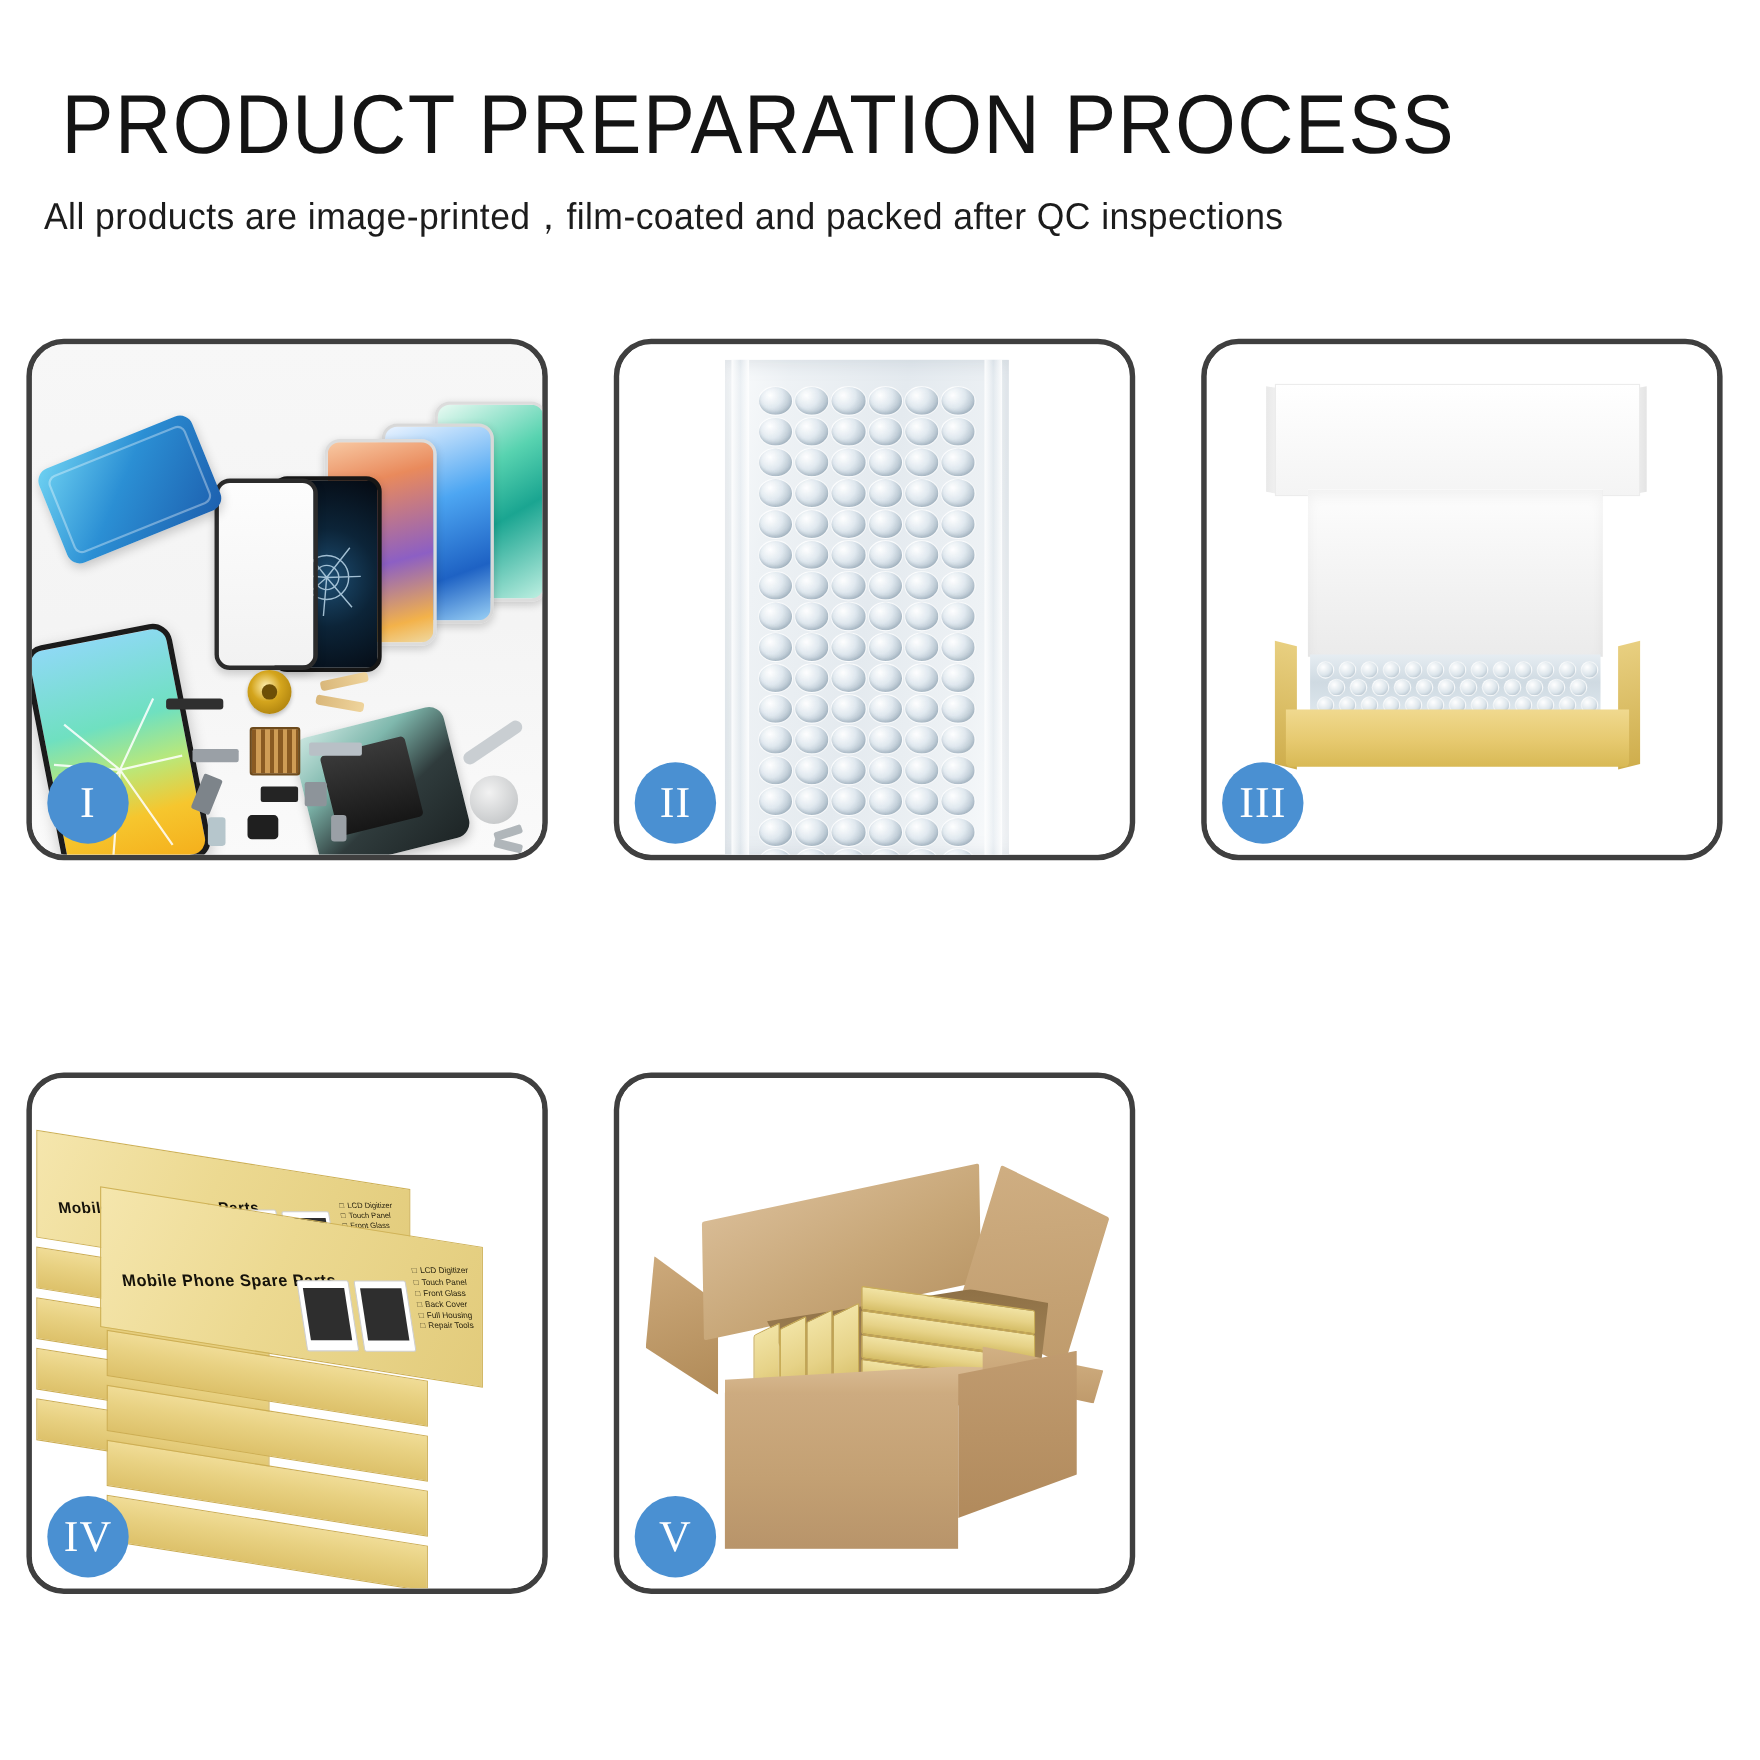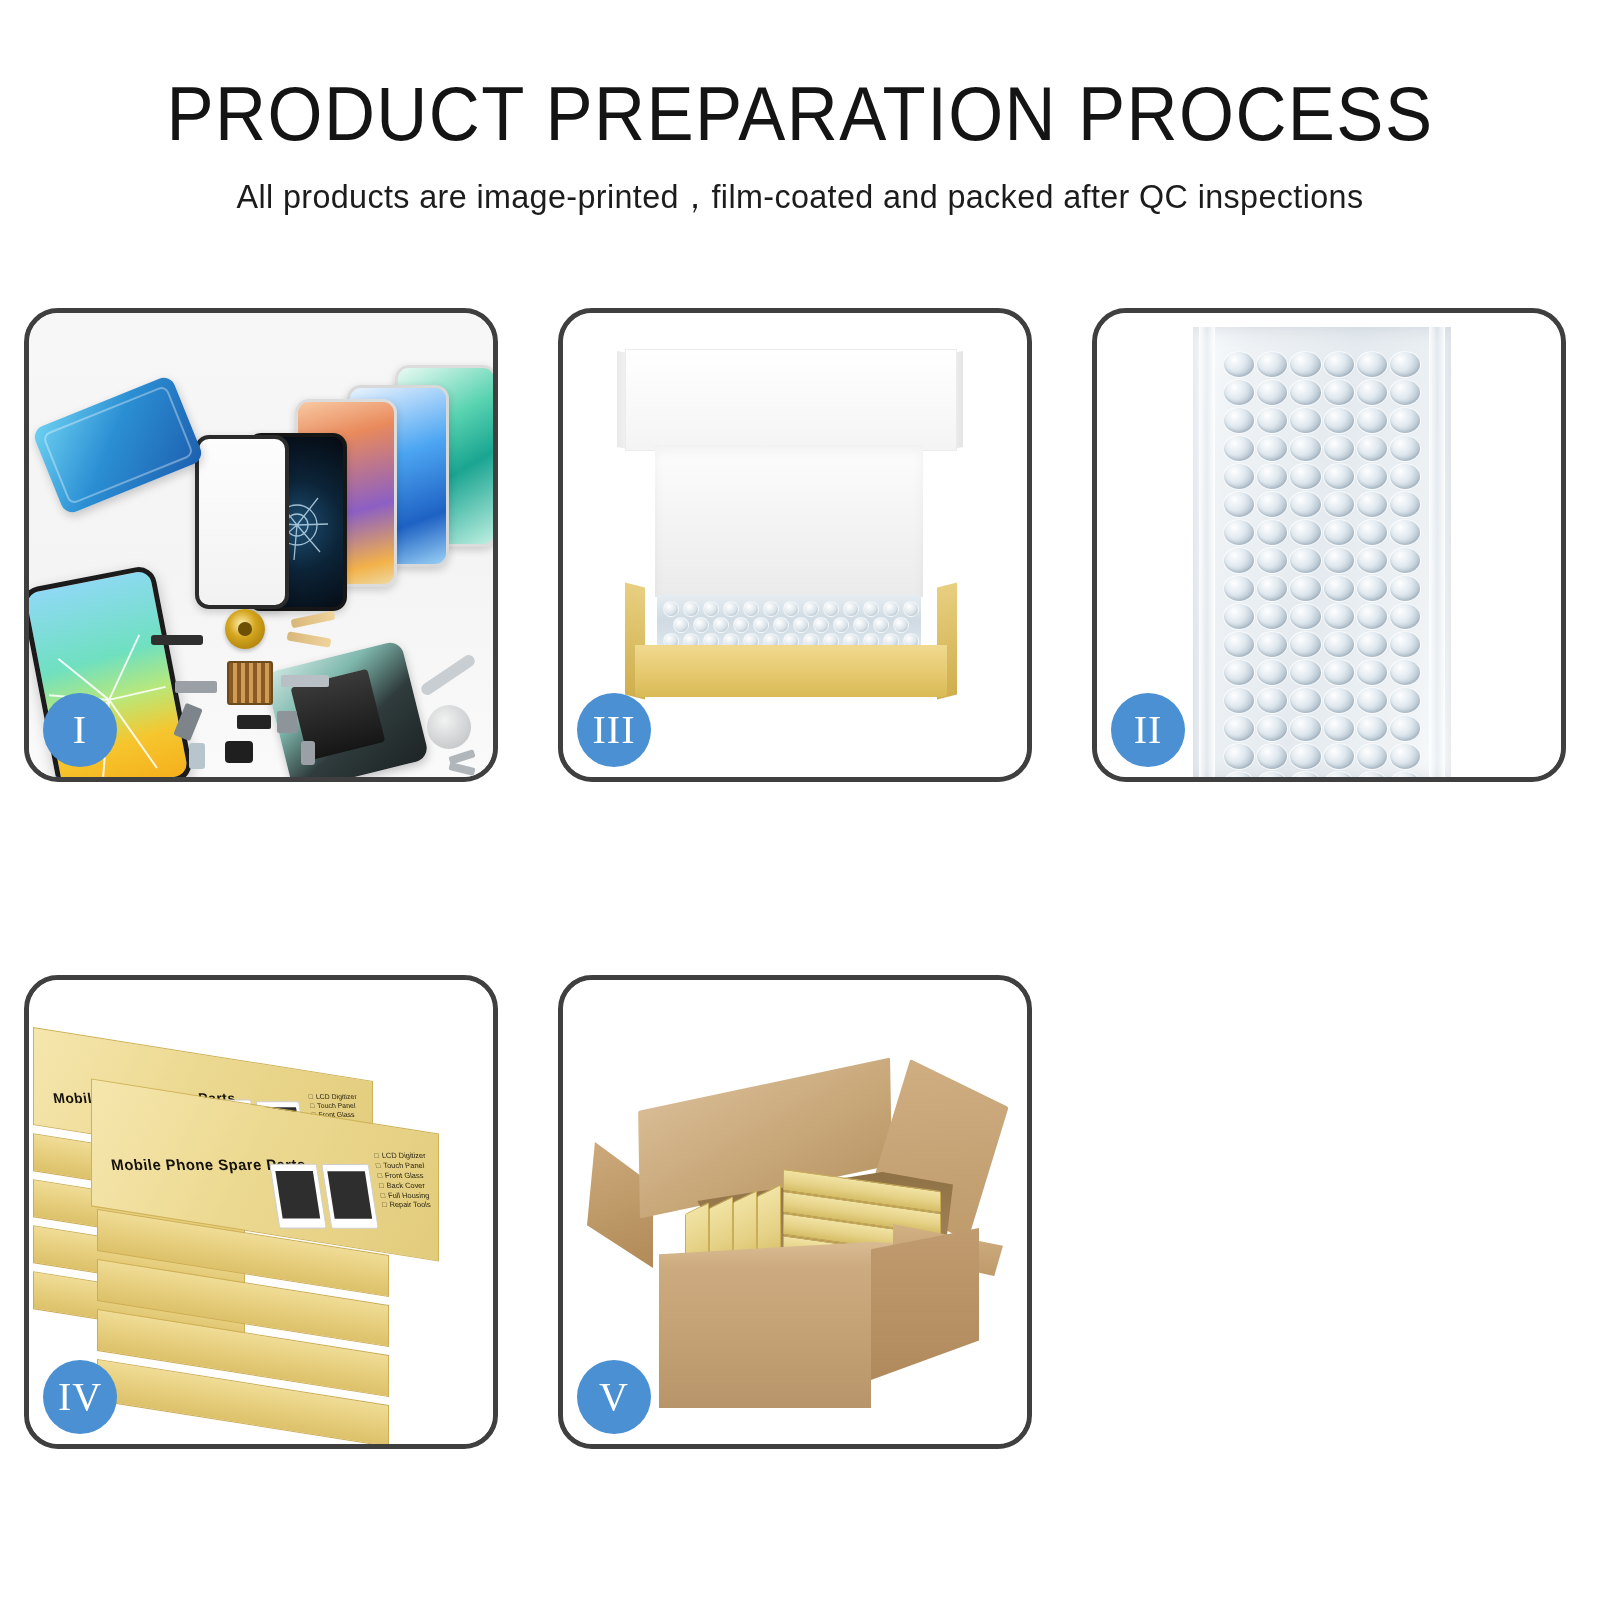--- a/index.html
+++ b/index.html
@@ -11,21 +11,21 @@
     width: 1600px;
     height: 1600px;
     font-family: "Liberation Sans", sans-serif;
     overflow: hidden;
     position: relative;
   }
 
   
   .header {
     width: 100%;
-    text-align: center;
+    text-align: left;
     padding-top: 74px;
     box-sizing: border-box;
   }
   .page-title {
     font-family: "Liberation Sans Narrow", "Liberation Sans", sans-serif;
     font-size: 76px;
     font-weight: 400;
     letter-spacing: 1.5px;
     color: #141414;
     margin: 0;
@@ -456,20 +456,129 @@
       <div class="part" style="left:248px;top:398px;width:20px;height:22px;background:#8d949a"></div>
       <div class="part" style="left:196px;top:428px;width:28px;height:22px;background:#1f1f1f;border-radius:4px"></div>
       <div class="part" style="left:160px;top:430px;width:16px;height:26px;background:#b6c6cc;border-radius:3px"></div>
       <div class="part" style="left:272px;top:428px;width:14px;height:24px;background:#9aa0a6;border-radius:3px"></div>
       <div class="part" style="left:388px;top:356px;width:62px;height:12px;background:#c9ced2;border-radius:6px;transform:rotate(-34deg)"></div>
       <div class="part" style="left:398px;top:392px;width:44px;height:44px;border-radius:50%;background:radial-gradient(circle at 40% 35%,#f2f2f2,#b9bcbe)"></div>
       <div class="part" style="left:420px;top:440px;width:26px;height:8px;background:#b0b6ba;transform:rotate(-18deg)"></div>
       <div class="part" style="left:420px;top:452px;width:26px;height:8px;background:#b0b6ba;transform:rotate(14deg)"></div>
     </div>
     <div class="badge">I</div>
+  </div>
+
+  <div class="panel">
+    <div class="panel-photo">
+      <div class="p2-bg"></div>
+      <div class="pouch">
+        <div class="pouch-seam" style="left:6px"></div>
+        <div class="pouch-seam" style="right:6px"></div>
+        <div class="bub-grid">
+          <span class="bub"></span>
+            <span class="bub"></span>
+            <span class="bub"></span>
+            <span class="bub"></span>
+            <span class="bub"></span>
+            <span class="bub"></span>
+          <span class="bub"></span>
+            <span class="bub"></span>
+            <span class="bub"></span>
+            <span class="bub"></span>
+            <span class="bub"></span>
+            <span class="bub"></span>
+          <span class="bub"></span>
+            <span class="bub"></span>
+            <span class="bub"></span>
+            <span class="bub"></span>
+            <span class="bub"></span>
+            <span class="bub"></span>
+          <span class="bub"></span>
+            <span class="bub"></span>
+            <span class="bub"></span>
+            <span class="bub"></span>
+            <span class="bub"></span>
+            <span class="bub"></span>
+          <span class="bub"></span>
+            <span class="bub"></span>
+            <span class="bub"></span>
+            <span class="bub"></span>
+            <span class="bub"></span>
+            <span class="bub"></span>
+          <span class="bub"></span>
+            <span class="bub"></span>
+            <span class="bub"></span>
+            <span class="bub"></span>
+            <span class="bub"></span>
+            <span class="bub"></span>
+          <span class="bub"></span>
+            <span class="bub"></span>
+            <span class="bub"></span>
+            <span class="bub"></span>
+            <span class="bub"></span>
+            <span class="bub"></span>
+          <span class="bub"></span>
+            <span class="bub"></span>
+            <span class="bub"></span>
+            <span class="bub"></span>
+            <span class="bub"></span>
+            <span class="bub"></span>
+          <span class="bub"></span>
+            <span class="bub"></span>
+            <span class="bub"></span>
+            <span class="bub"></span>
+            <span class="bub"></span>
+            <span class="bub"></span>
+          <span class="bub"></span>
+            <span class="bub"></span>
+            <span class="bub"></span>
+            <span class="bub"></span>
+            <span class="bub"></span>
+            <span class="bub"></span>
+          <span class="bub"></span>
+            <span class="bub"></span>
+            <span class="bub"></span>
+            <span class="bub"></span>
+            <span class="bub"></span>
+            <span class="bub"></span>
+          <span class="bub"></span>
+            <span class="bub"></span>
+            <span class="bub"></span>
+            <span class="bub"></span>
+            <span class="bub"></span>
+            <span class="bub"></span>
+          <span class="bub"></span>
+            <span class="bub"></span>
+            <span class="bub"></span>
+            <span class="bub"></span>
+            <span class="bub"></span>
+            <span class="bub"></span>
+          <span class="bub"></span>
+            <span class="bub"></span>
+            <span class="bub"></span>
+            <span class="bub"></span>
+            <span class="bub"></span>
+            <span class="bub"></span>
+          <span class="bub"></span>
+            <span class="bub"></span>
+            <span class="bub"></span>
+            <span class="bub"></span>
+            <span class="bub"></span>
+            <span class="bub"></span>
+          <span class="bub"></span>
+            <span class="bub"></span>
+            <span class="bub"></span>
+            <span class="bub"></span>
+            <span class="bub"></span>
+            <span class="bub"></span>
+        </div>
+      </div>
+    </div>
+    <div class="badge">II</div>
   </div>
 
   <div class="panel">
     <div class="panel-photo">
       <div class="p3-bg"></div>
       <div class="m3-flapL"></div>
       <div class="m3-flapR"></div>
       <div class="m3-lidback"></div>
       <div class="m3-inner"></div>
       <div class="m3-wrap">
@@ -514,129 +623,20 @@
       </div>
       <div class="m3-sideL"></div>
       <div class="m3-sideR"></div>
       <div class="m3-front"></div>
     </div>
     <div class="badge">III</div>
   </div>
 
   <div class="panel">
     <div class="panel-photo">
-      <div class="p2-bg"></div>
-      <div class="pouch">
-        <div class="pouch-seam" style="left:6px"></div>
-        <div class="pouch-seam" style="right:6px"></div>
-        <div class="bub-grid">
-          <span class="bub"></span>
-            <span class="bub"></span>
-            <span class="bub"></span>
-            <span class="bub"></span>
-            <span class="bub"></span>
-            <span class="bub"></span>
-          <span class="bub"></span>
-            <span class="bub"></span>
-            <span class="bub"></span>
-            <span class="bub"></span>
-            <span class="bub"></span>
-            <span class="bub"></span>
-          <span class="bub"></span>
-            <span class="bub"></span>
-            <span class="bub"></span>
-            <span class="bub"></span>
-            <span class="bub"></span>
-            <span class="bub"></span>
-          <span class="bub"></span>
-            <span class="bub"></span>
-            <span class="bub"></span>
-            <span class="bub"></span>
-            <span class="bub"></span>
-            <span class="bub"></span>
-          <span class="bub"></span>
-            <span class="bub"></span>
-            <span class="bub"></span>
-            <span class="bub"></span>
-            <span class="bub"></span>
-            <span class="bub"></span>
-          <span class="bub"></span>
-            <span class="bub"></span>
-            <span class="bub"></span>
-            <span class="bub"></span>
-            <span class="bub"></span>
-            <span class="bub"></span>
-          <span class="bub"></span>
-            <span class="bub"></span>
-            <span class="bub"></span>
-            <span class="bub"></span>
-            <span class="bub"></span>
-            <span class="bub"></span>
-          <span class="bub"></span>
-            <span class="bub"></span>
-            <span class="bub"></span>
-            <span class="bub"></span>
-            <span class="bub"></span>
-            <span class="bub"></span>
-          <span class="bub"></span>
-            <span class="bub"></span>
-            <span class="bub"></span>
-            <span class="bub"></span>
-            <span class="bub"></span>
-            <span class="bub"></span>
-          <span class="bub"></span>
-            <span class="bub"></span>
-            <span class="bub"></span>
-            <span class="bub"></span>
-            <span class="bub"></span>
-            <span class="bub"></span>
-          <span class="bub"></span>
-            <span class="bub"></span>
-            <span class="bub"></span>
-            <span class="bub"></span>
-            <span class="bub"></span>
-            <span class="bub"></span>
-          <span class="bub"></span>
-            <span class="bub"></span>
-            <span class="bub"></span>
-            <span class="bub"></span>
-            <span class="bub"></span>
-            <span class="bub"></span>
-          <span class="bub"></span>
-            <span class="bub"></span>
-            <span class="bub"></span>
-            <span class="bub"></span>
-            <span class="bub"></span>
-            <span class="bub"></span>
-          <span class="bub"></span>
-            <span class="bub"></span>
-            <span class="bub"></span>
-            <span class="bub"></span>
-            <span class="bub"></span>
-            <span class="bub"></span>
-          <span class="bub"></span>
-            <span class="bub"></span>
-            <span class="bub"></span>
-            <span class="bub"></span>
-            <span class="bub"></span>
-            <span class="bub"></span>
-          <span class="bub"></span>
-            <span class="bub"></span>
-            <span class="bub"></span>
-            <span class="bub"></span>
-            <span class="bub"></span>
-            <span class="bub"></span>
-        </div>
-      </div>
-    </div>
-    <div class="badge">II</div>
-  </div>
-
-  <div class="panel">
-    <div class="panel-photo">
       <div class="p4-bg"></div>
 
       <div class="gbox" style="left:4px;top:170px;width:210px;height:36px;transform:skewY(9deg)"></div>
       <div class="gbox" style="left:4px;top:216px;width:210px;height:36px;transform:skewY(9deg)"></div>
       <div class="gbox" style="left:4px;top:262px;width:210px;height:36px;transform:skewY(9deg)"></div>
       <div class="gbox" style="left:4px;top:308px;width:210px;height:36px;transform:skewY(9deg)"></div>
 
       <div class="gtop" style="left:4px;top:74px;width:338px;height:96px;transform:skewY(9deg)">
         <div class="boxlabel" style="left:18px;top:44px;font-size:14px;transform:rotate(-9deg)">Mobile Phone Spare Parts</div>
         <div class="scr" style="left:178px;top:40px;width:42px;height:58px;transform:rotate(-9deg)"></div>

